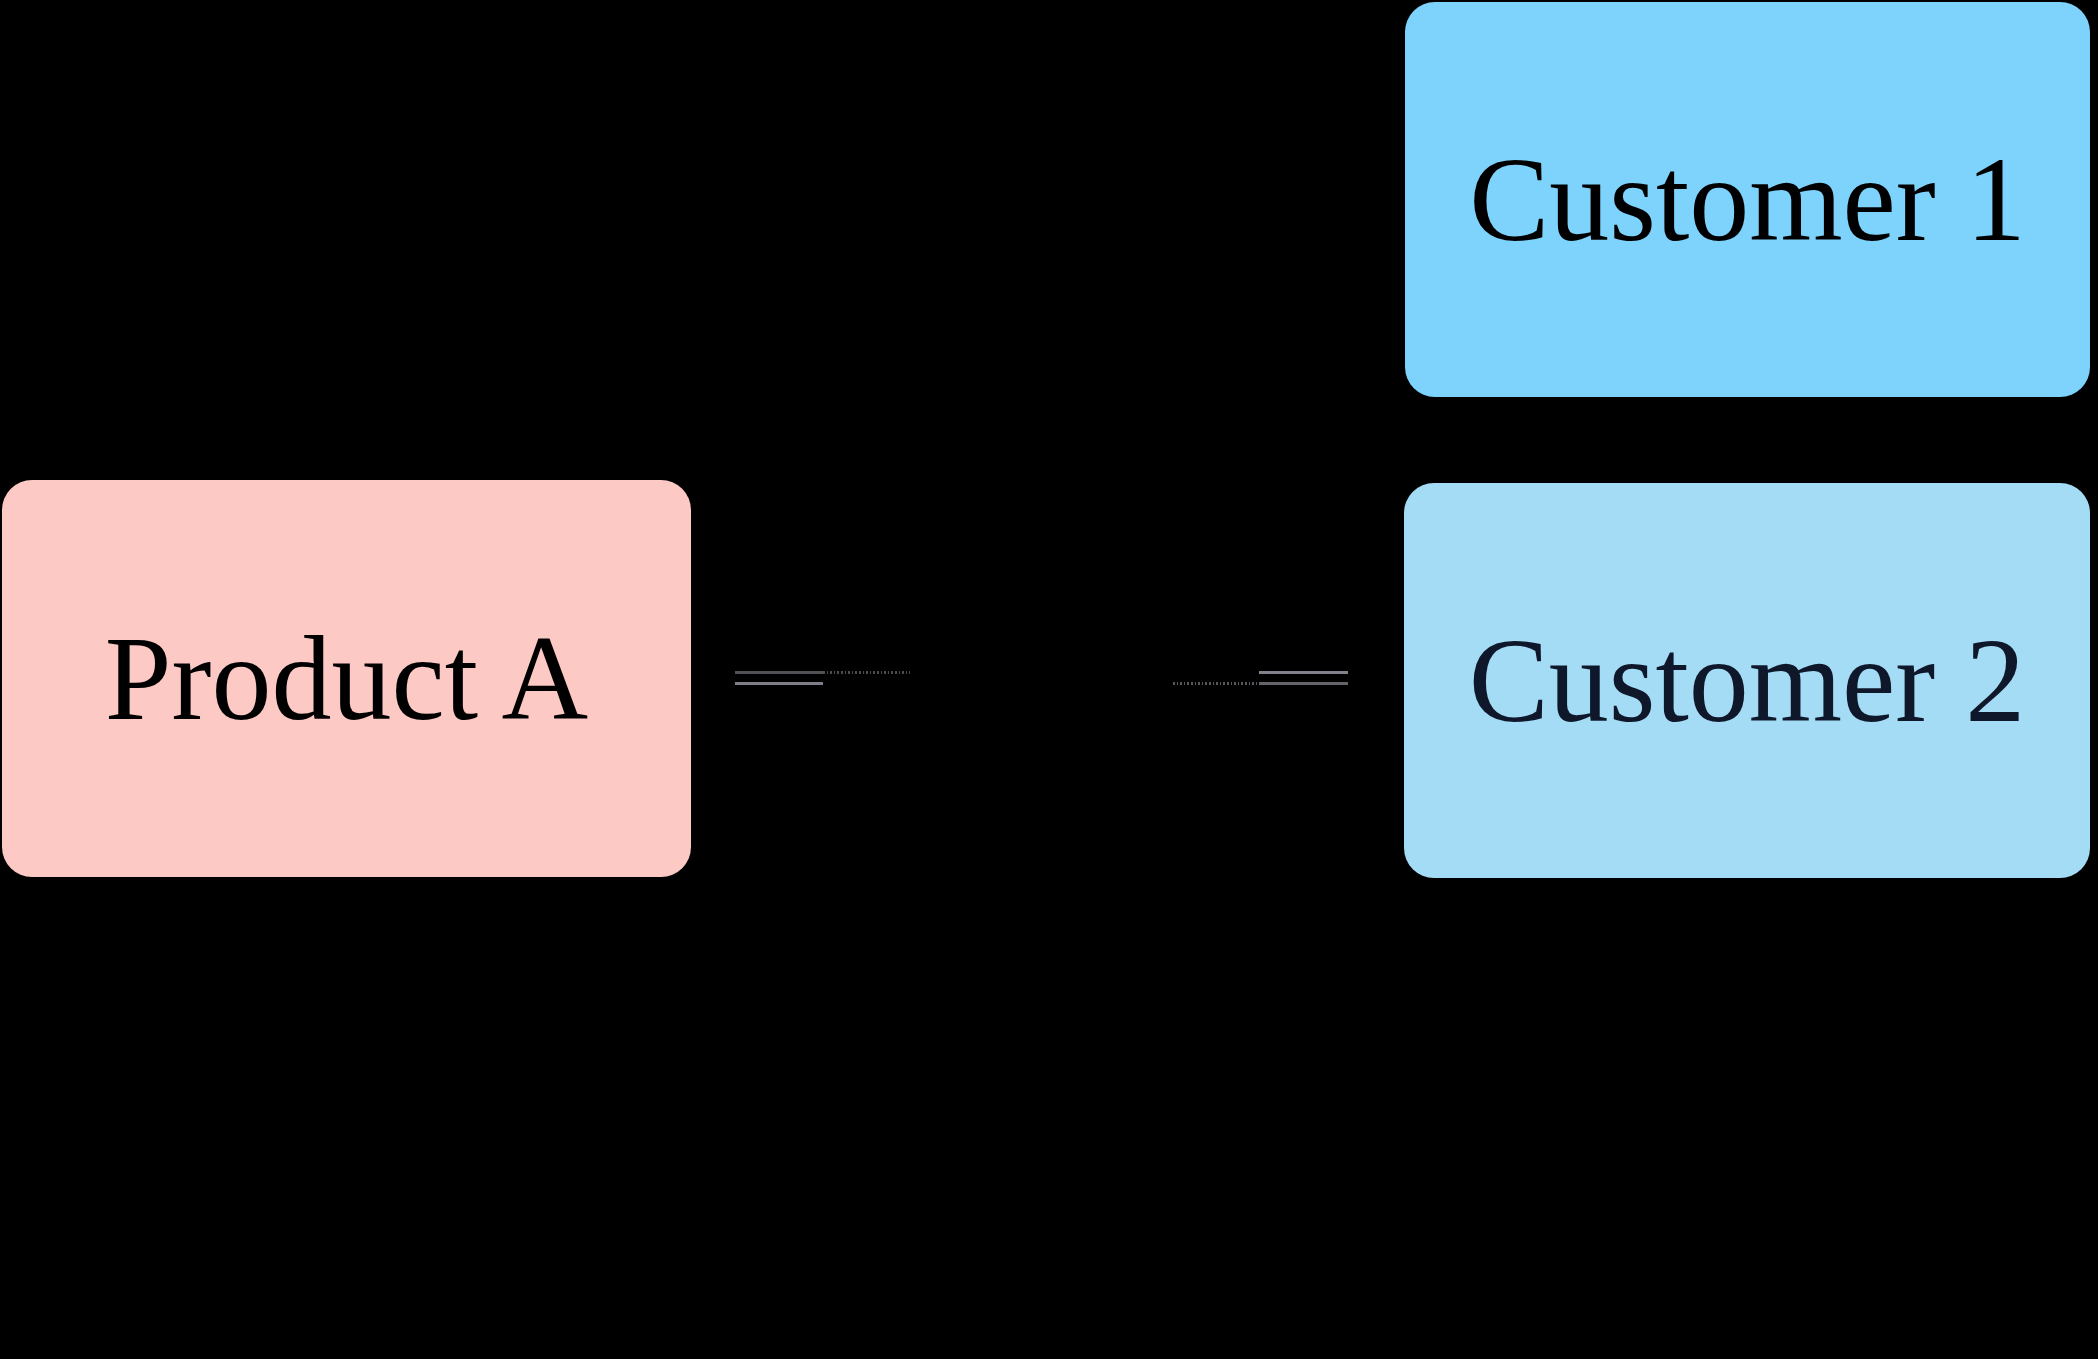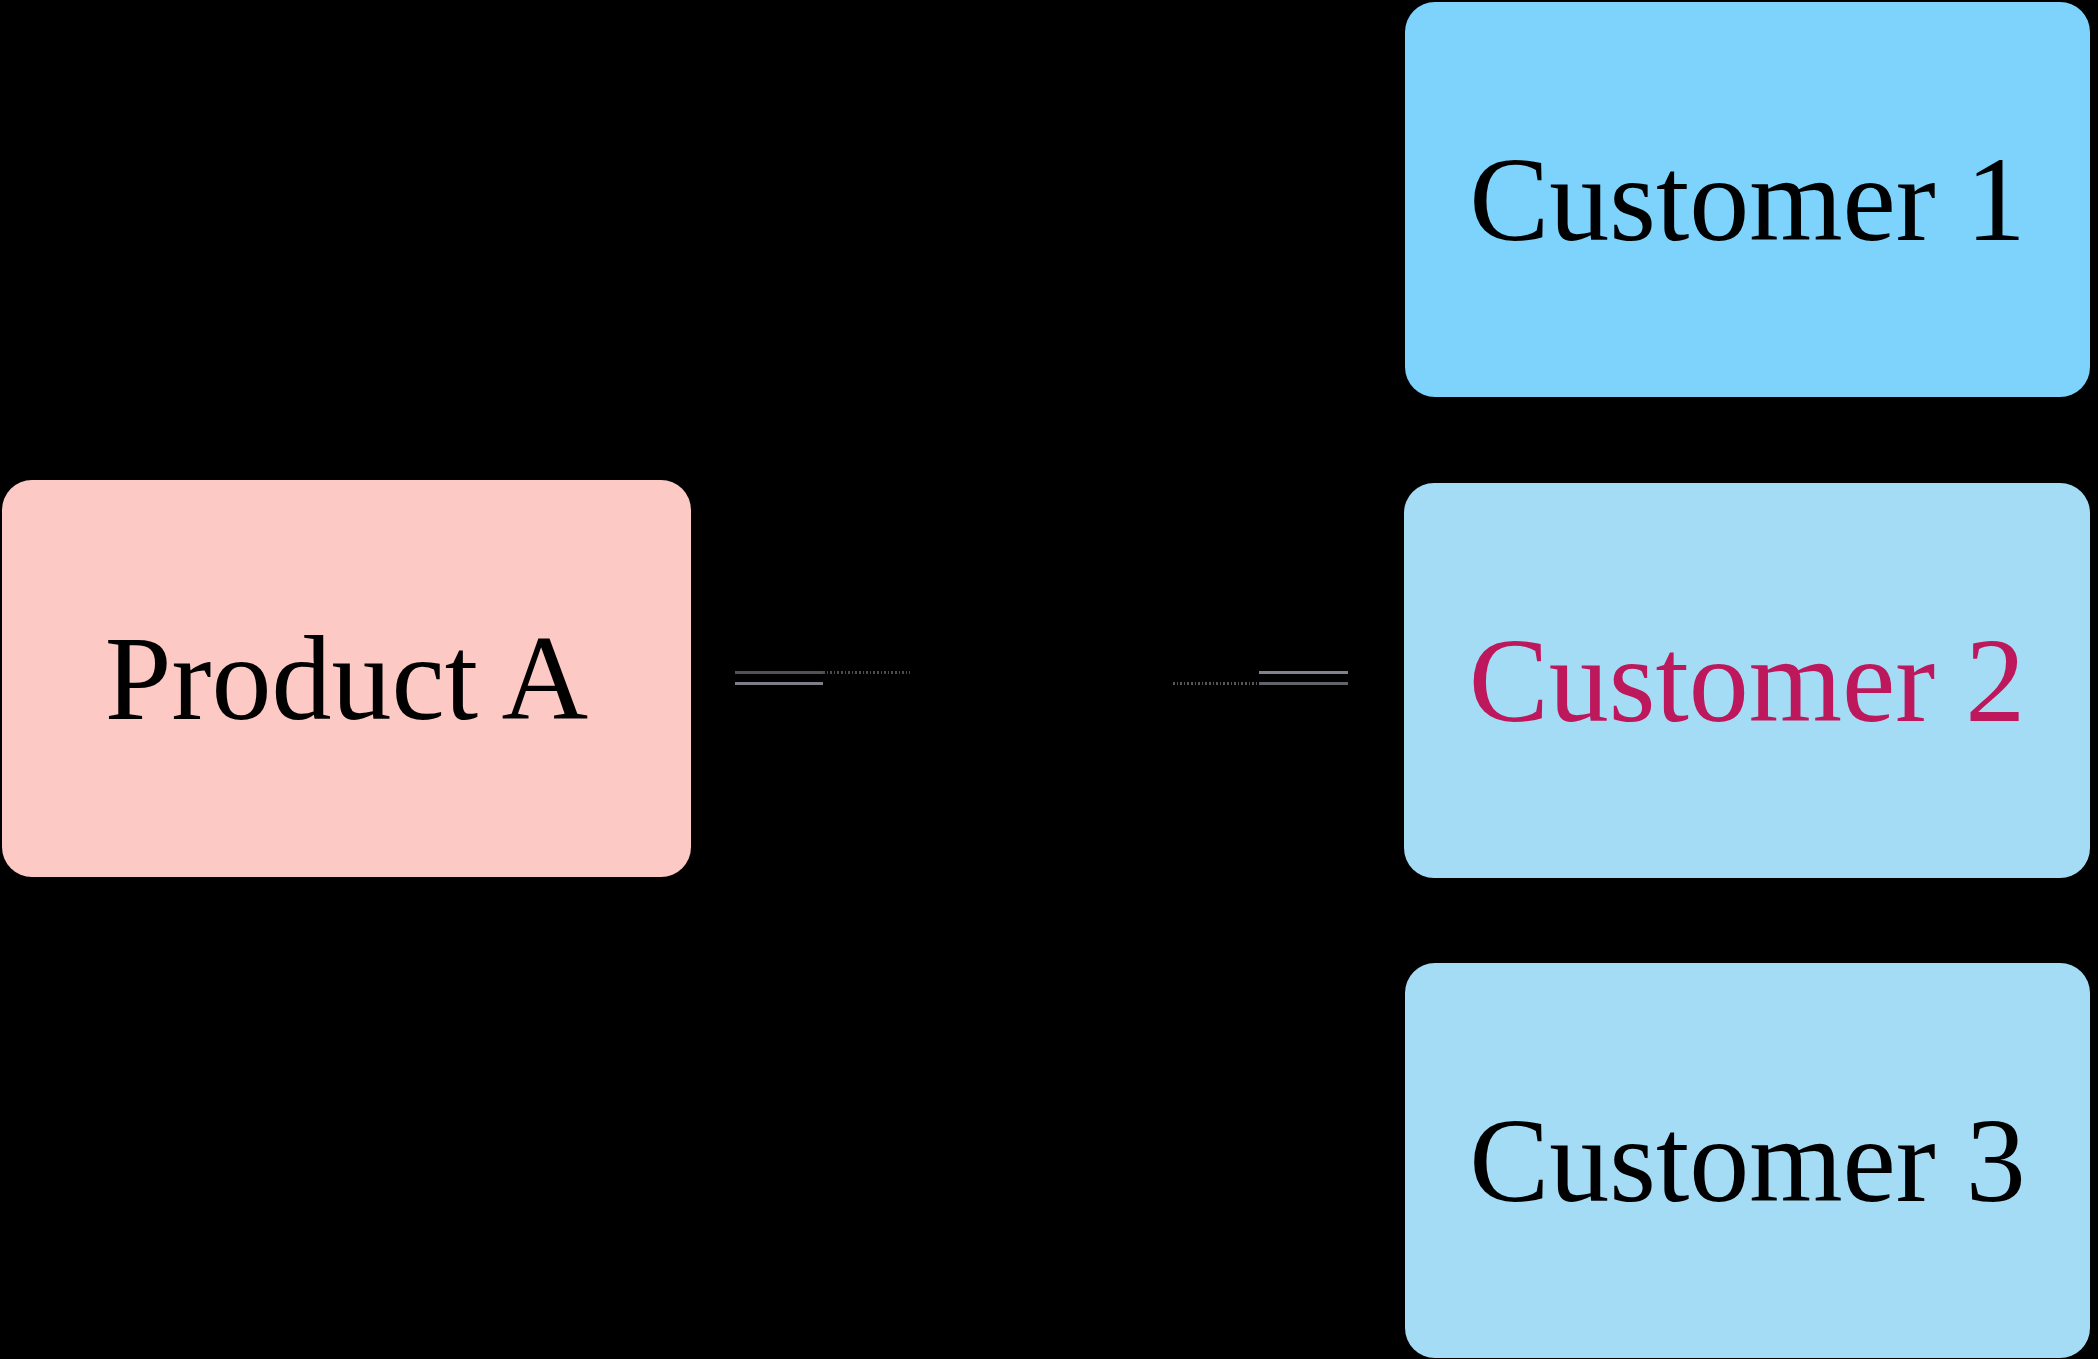--- a/index.html
+++ b/index.html
@@ -61,26 +61,23 @@
 
   <div class="node node-product-a" style="background-color: rgb(252, 201, 196);">
     <span class="label" style="color: rgb(0, 0, 0);">Product A</span>
   </div>
 
   <div class="node node-customer-1" style="background-color: #7dd3fc;">
     <span class="label" style="color: rgb(0, 0, 0);">Customer 1</span>
   </div>
 
   <div class="node node-customer-2" style="background-color: rgb(165, 220, 245);">
-    <span class="label" style="color: #be185d;">Customer 2</span>
+    <span class="label" style="color: #0f172a;">Customer 2</span>
   </div>
 
-  <div class="node node-customer-3" style="background-color: rgb(165, 220, 245);">
-    <span class="label" style="color: rgb(0, 0, 0);">Customer 3</span>
-  </div>
 
   <div class="edge-frag solid  frag-1" style="color: rgb(81, 81, 86);"></div>
   <div class="edge-frag dotted frag-2" style="color: rgb(76, 76, 80);"></div>
   <div class="edge-frag solid  frag-3" style="color: rgb(126, 126, 136);"></div>
   <div class="edge-frag solid  frag-4" style="color: rgb(130, 130, 140);"></div>
   <div class="edge-frag dotted frag-5" style="color: rgb(86, 86, 90);"></div>
   <div class="edge-frag solid  frag-6" style="color: rgb(99, 99, 106);"></div>
 
 </div>
 

